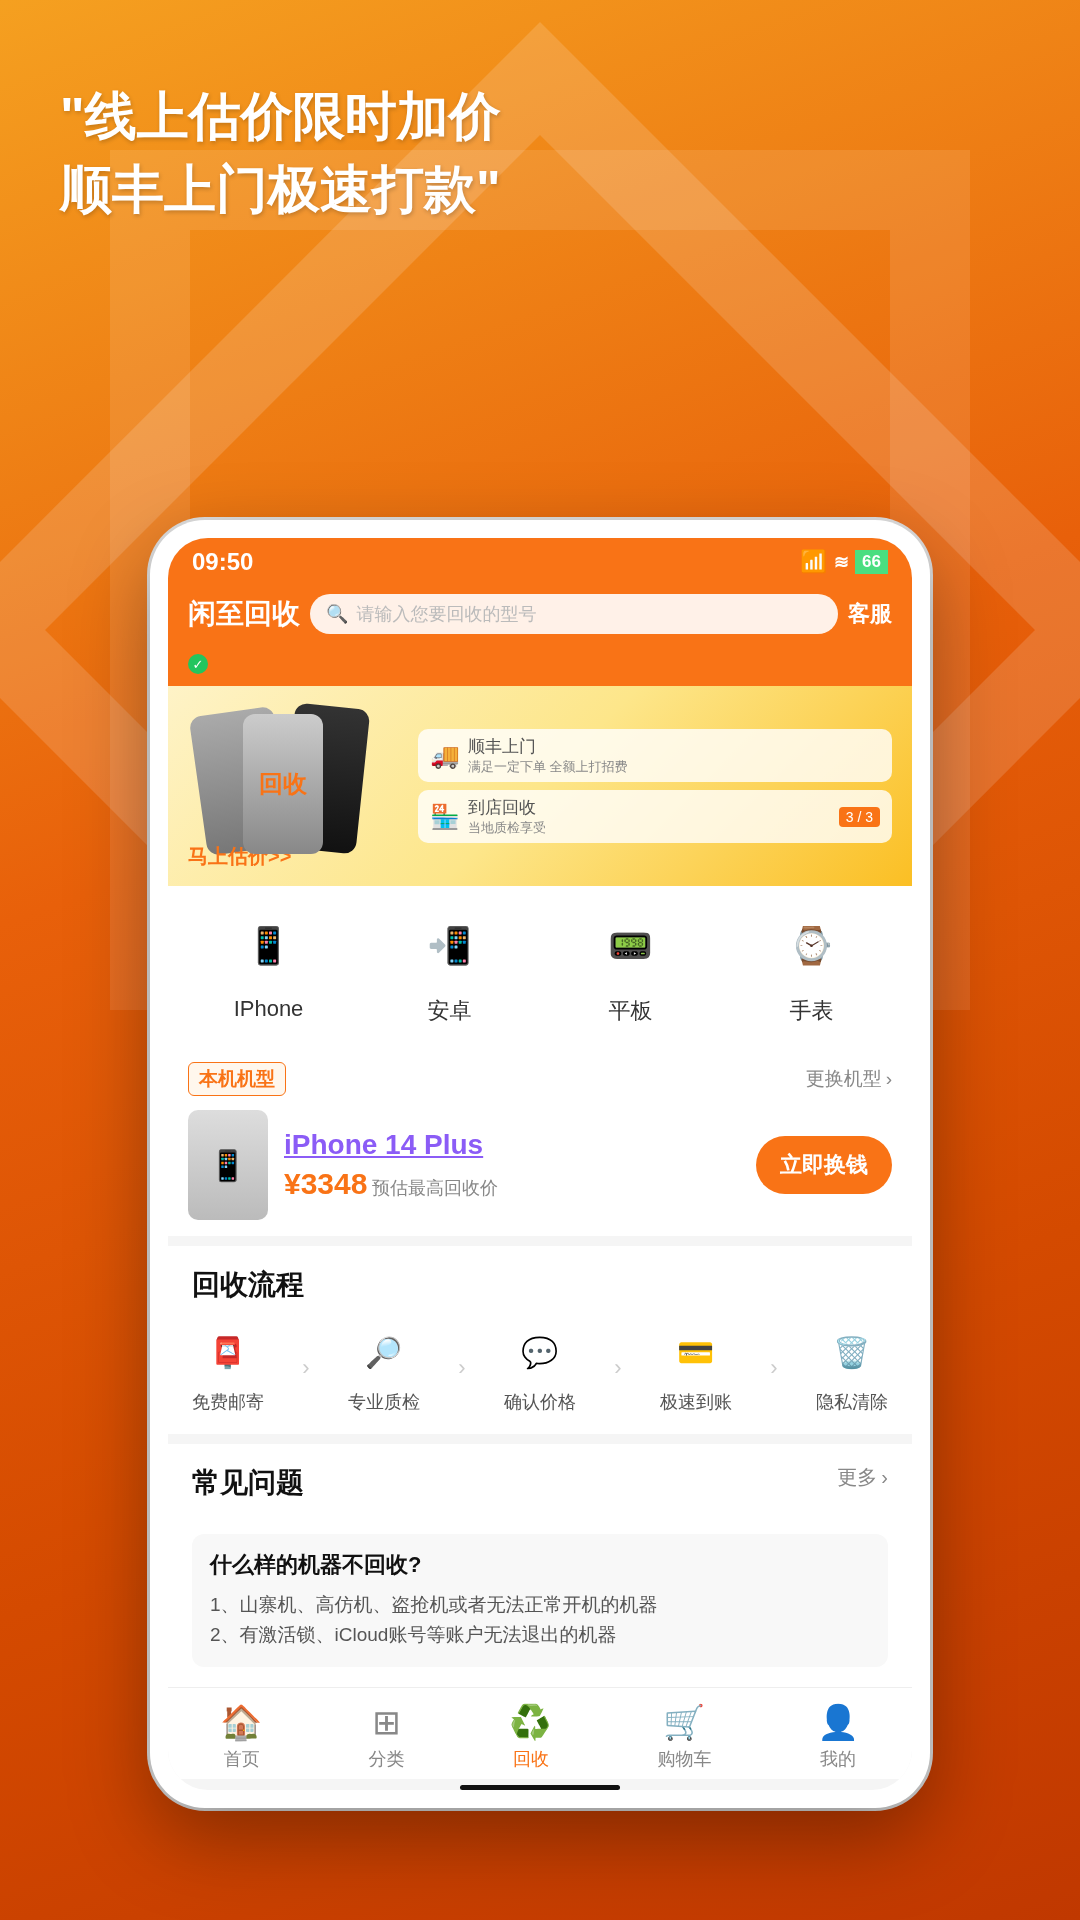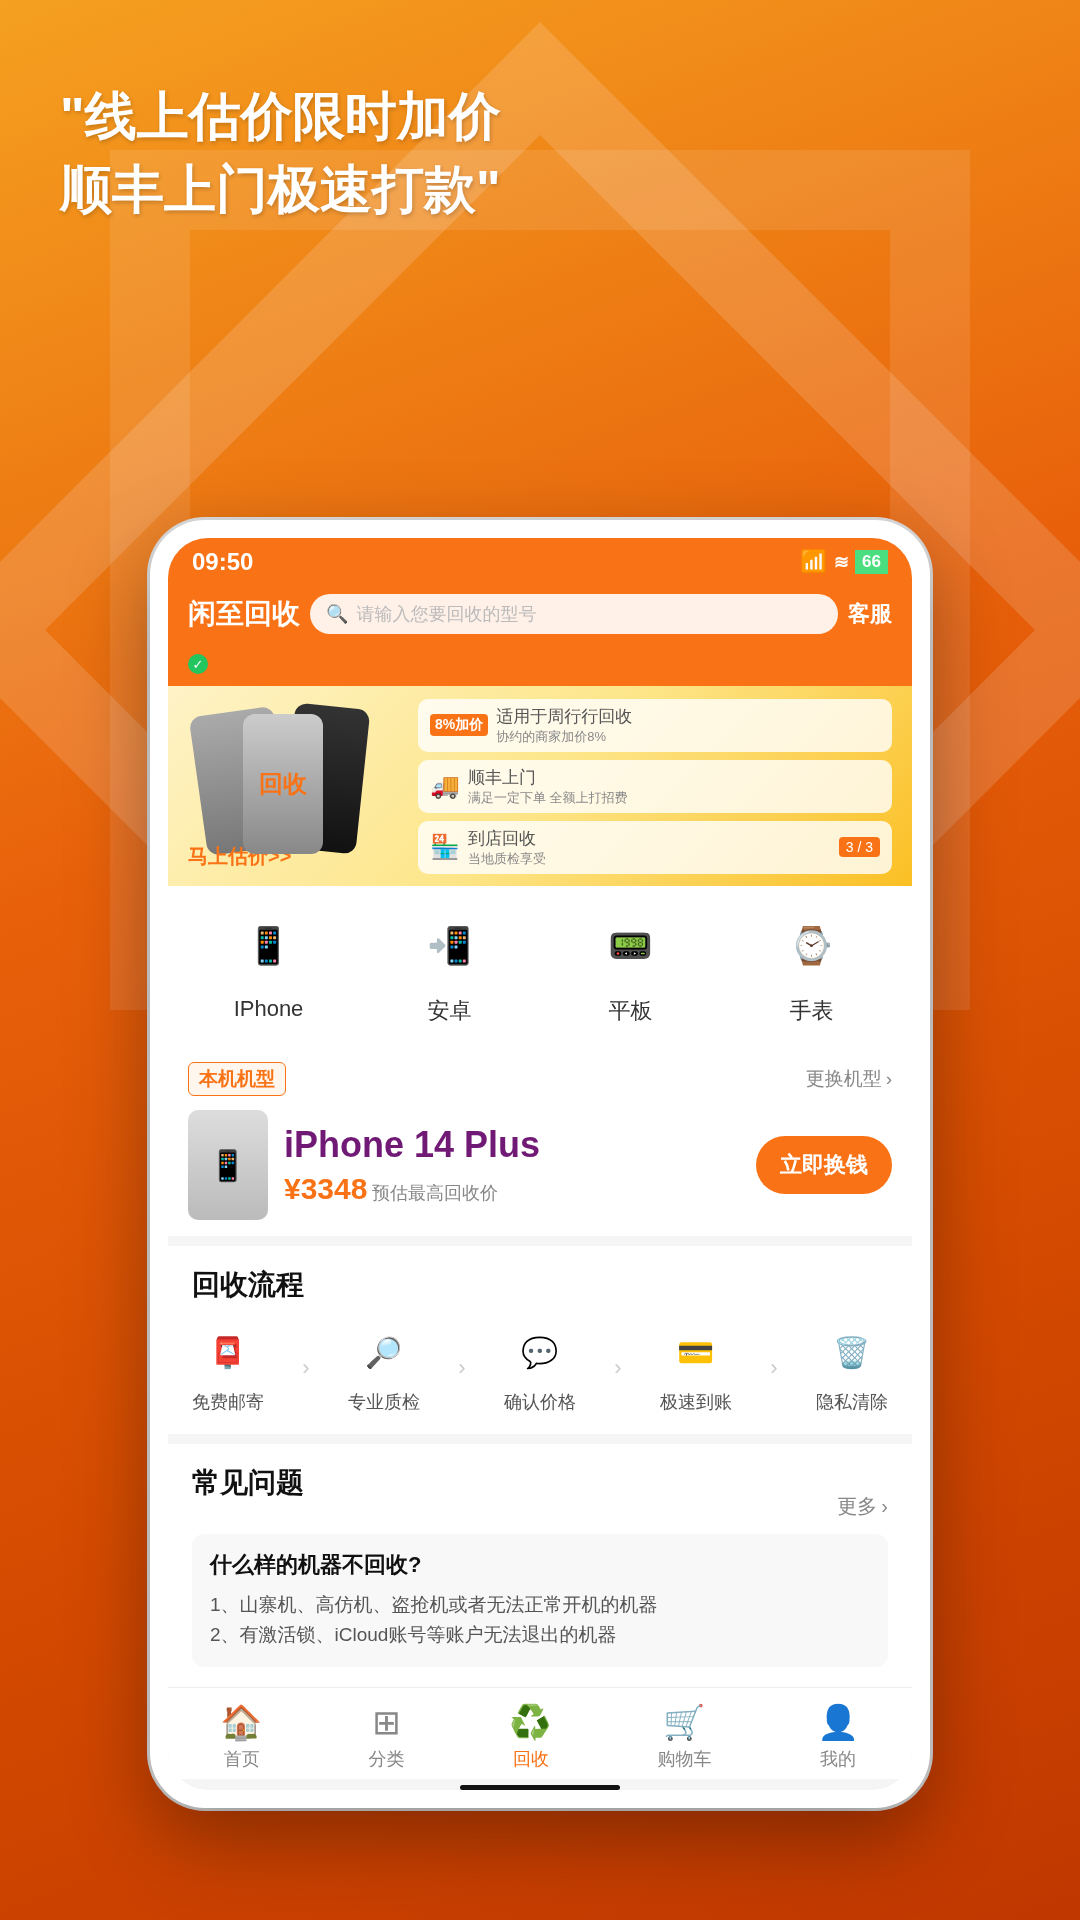--- a/index.html
+++ b/index.html
@@ -282,24 +282,25 @@
       width: 80px;
       height: 110px;
       background: linear-gradient(180deg, #ddd 0%, #bbb 100%);
       border-radius: 10px;
       flex-shrink: 0;
       display: flex; align-items: center; justify-content: center;
       font-size: 30px;
     }
     .device-details { flex: 1; }
     .device-name {
-      font-size: 36px;
+      font-size: 28px;
       font-weight: 700;
-      color: #701a75;
+      color: #8b5cf6;
       margin-bottom: 6px;
+      text-decoration: underline;
     }
     .device-price { color: #f97316; font-size: 30px; font-weight: 700; }
     .device-price-sub { color: #888; font-size: 18px; font-weight: 400; }
     .device-btn {
       background: #f97316;
       color: white;
       border-radius: 30px;
       padding: 14px 24px;
       font-size: 22px;
       font-weight: 700;
@@ -340,21 +341,21 @@
     .process-arrow { color: #ccc; font-size: 22px; }
 
     
     .faq-section {
       background: white;
       padding: 20px 24px;
     }
     .faq-header {
       display: flex;
       justify-content: space-between;
-      align-items: flex-end;
+      align-items: flex-start;
       margin-bottom: 14px;
     }
     .faq-more { color: #888; font-size: 20px; display: flex; align-items: center; gap: 4px; }
     .faq-item {
       background: #f8f8f8;
       border-radius: 12px;
       padding: 16px 18px;
     }
     .faq-question { font-size: 22px; font-weight: 700; color: #111; margin-bottom: 10px; }
     .faq-answer { font-size: 19px; color: #555; line-height: 1.6; }
@@ -429,27 +430,20 @@
       <div class="banner">
         <div class="banner-phones">
           <div class="banner-phone-img" style="left:10px;top:15px;transform:rotate(-8deg);width:85px;height:140px;background:linear-gradient(180deg,#aaa 0%,#777 100%);"></div>
           <div class="banner-phone-img" style="left:100px;top:10px;transform:rotate(6deg);width:75px;height:145px;background:linear-gradient(180deg,#333 0%,#111 100%);"></div>
           <div class="banner-phone-img" style="left:55px;top:18px;z-index:5;width:80px;height:140px;background:linear-gradient(180deg,#ccc 0%,#888 100%);">
             <span style="font-size:24px;color:#f97316;font-weight:900;">回收</span>
           </div>
         </div>
         <div class="banner-icons">
           <div class="banner-icon-item">
-            <span class="banner-icon-badge">8%加价</span>
-            <div>
-              <div class="banner-icon-text">适用于周行行回收</div>
-              <div class="banner-icon-sub">协约的商家加价8%</div>
-            </div>
-          </div>
-          <div class="banner-icon-item">
             <span style="font-size:24px;">🚚</span>
             <div>
               <div class="banner-icon-text">顺丰上门</div>
               <div class="banner-icon-sub">满足一定下单 全额上打招费</div>
             </div>
           </div>
           <div class="banner-icon-item">
             <span style="font-size:24px;">🏪</span>
             <div>
               <div class="banner-icon-text">到店回收</div>

